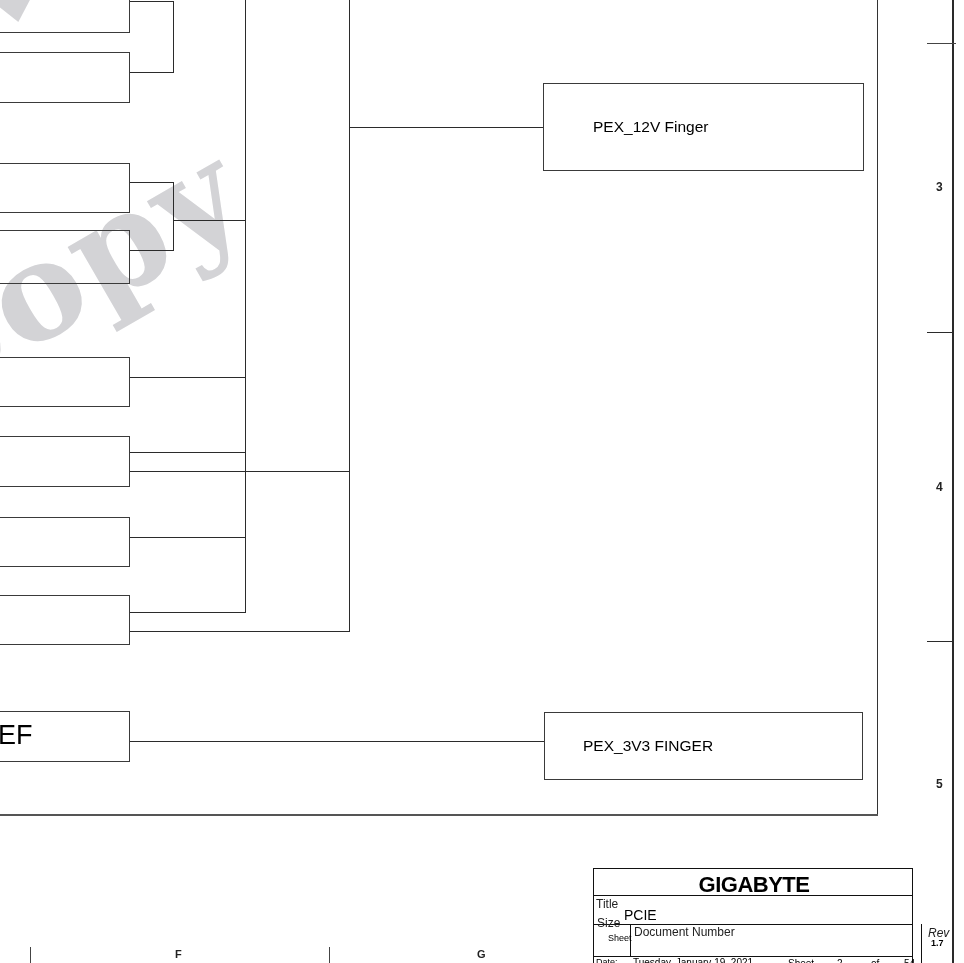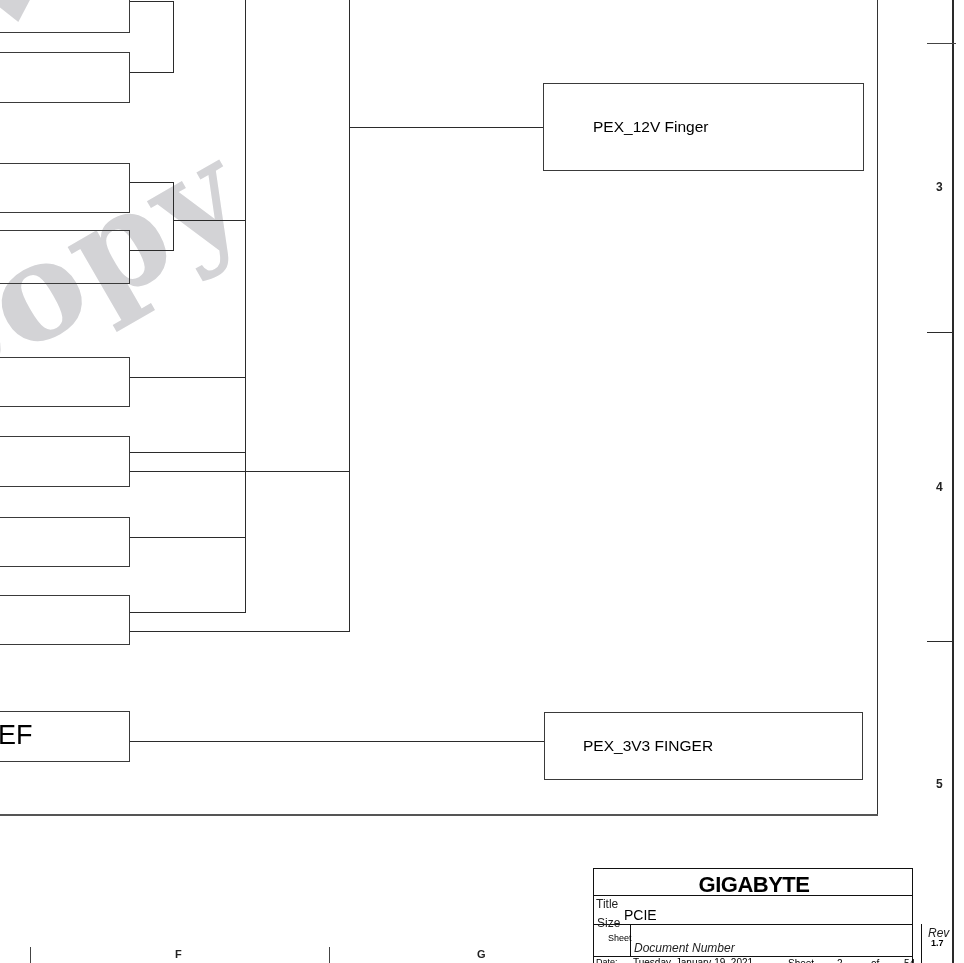--- a/index.html
+++ b/index.html
@@ -105,21 +105,21 @@
     <div class="vline" style="left:36px;top:55px;height:32px;"></div>
     <div class="vline" style="left:327px;top:55px;height:40px;"></div>
 
     <div class="lbl" style="left:60px;top:3px;width:200px;text-align:center;font-size:22px;font-weight:bold;letter-spacing:-0.5px;color:#000;">GIGABYTE</div>
 
     <div class="lbl small" style="left:2px;top:28px;">Title</div>
     <div class="lbl" style="left:30px;top:38px;font-size:14px;color:#000;">PCIE</div>
 
     <div class="lbl small" style="left:3px;top:47px;">Size</div>
     <div class="lbl" style="left:14px;top:64px;font-size:9px;color:#000;">Sheet</div>
-    <div class="lbl small" style="left:40px;top:72px;font-style:italic;">Document Number</div>
+    <div class="lbl small" style="left:40px;top:56px;">Document Number</div>
     <div class="lbl small" style="left:334px;top:57px;font-style:italic;">Rev</div>
     <div class="lbl" style="left:337px;top:69px;font-size:9px;font-weight:bold;color:#000;">1.7</div>
 
     <div class="lbl" style="left:2px;top:88px;font-size:9px;color:#000;">Date:</div>
     <div class="lbl" style="left:39px;top:88px;font-size:10px;color:#000;">Tuesday, January 19, 2021</div>
     <div class="lbl" style="left:194px;top:89px;font-size:10px;color:#000;">Sheet</div>
     <div class="lbl" style="left:243px;top:89px;font-size:10px;color:#000;">2</div>
     <div class="lbl" style="left:277px;top:89px;font-size:10px;color:#000;">of</div>
     <div class="lbl" style="left:310px;top:89px;font-size:10px;color:#000;">54</div>
   </div>

